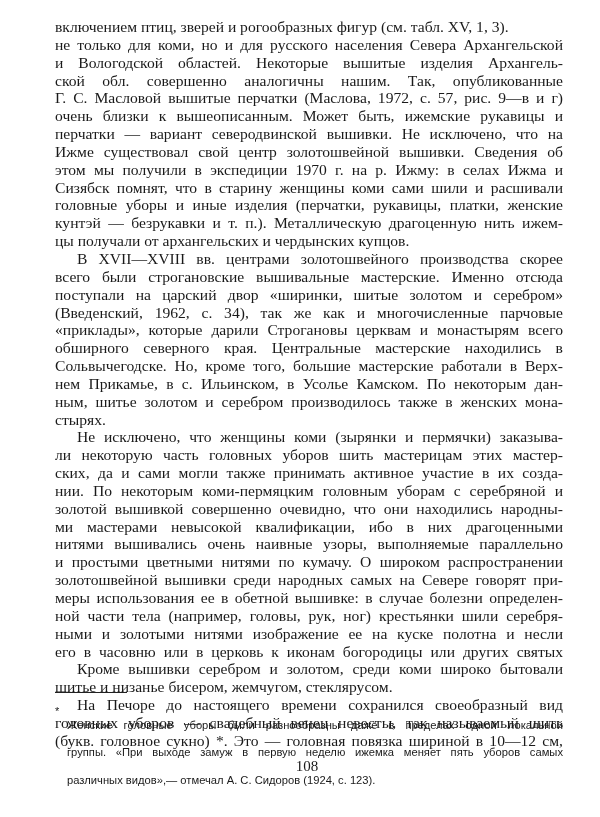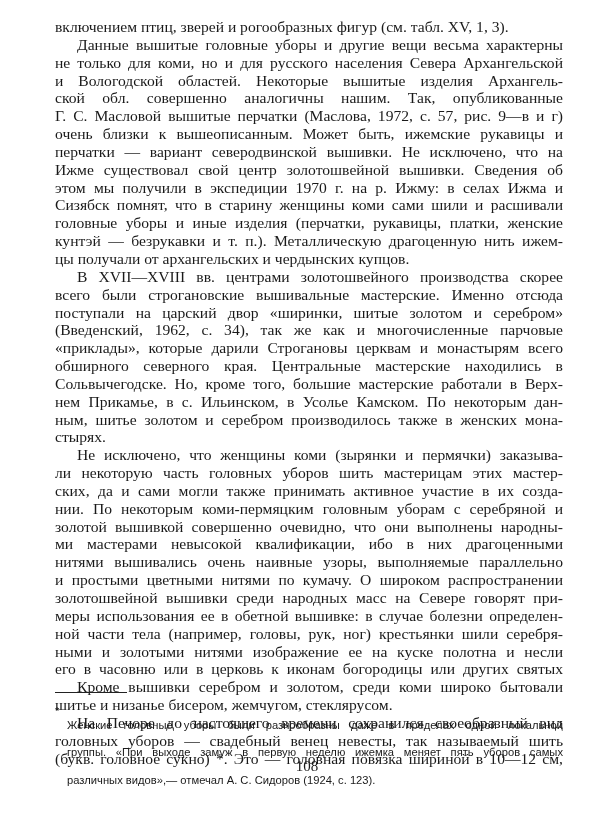--- a/index.html
+++ b/index.html
@@ -18,21 +18,20 @@
   .fn-mark { position: absolute; left: 0; top: 0; font-size: 11px; }
   .page-number { position: absolute; left: 0; width: 600px; top: 758px; text-align: center;
     font-family: "Liberation Serif", "DejaVu Serif", serif; font-size: 15px; font-weight: normal; color: #1a1a1a; padding-left: 7px; }
 </style>
 </head>
 <body>
 
 <div class="page">
   <div class="body-text" id="body-text">
       <span class="line last">включением птиц, зверей и рогообразных фигур (см. табл. XV, 1, 3).</span>
-      <span class="line indent">Данные вышитые головные уборы и другие вещи весьма характерны</span>
       <span class="line">не только для коми, но и для русского населения Севера Архангельской</span>
       <span class="line">и Вологодской областей. Некоторые вышитые изделия Архангель-</span>
       <span class="line">ской обл. совершенно аналогичны нашим. Так, опубликованные</span>
       <span class="line">Г. С. Масловой вышитые перчатки (Маслова, 1972, с. 57, рис. 9—в и г)</span>
       <span class="line">очень близки к вышеописанным. Может быть, ижемские рукавицы и</span>
       <span class="line">перчатки — вариант северодвинской вышивки. Не исключено, что на</span>
       <span class="line">Ижме существовал свой центр золотошвейной вышивки. Сведения об</span>
       <span class="line">этом мы получили в экспедиции 1970 г. на р. Ижму: в селах Ижма и</span>
       <span class="line">Сизябск помнят, что в старину женщины коми сами шили и расшивали</span>
       <span class="line">головные уборы и иные изделия (перчатки, рукавицы, платки, женские</span>
@@ -45,25 +44,25 @@
       <span class="line">«приклады», которые дарили Строгановы церквам и монастырям всего</span>
       <span class="line">обширного северного края. Центральные мастерские находились в</span>
       <span class="line">Сольвычегодске. Но, кроме того, большие мастерские работали в Верх-</span>
       <span class="line">нем Прикамье, в с. Ильинском, в Усолье Камском. По некоторым дан-</span>
       <span class="line">ным, шитье золотом и серебром производилось также в женских мона-</span>
       <span class="line last">стырях.</span>
       <span class="line indent">Не исключено, что женщины коми (зырянки и пермячки) заказыва-</span>
       <span class="line">ли некоторую часть головных уборов шить мастерицам этих мастер-</span>
       <span class="line">ских, да и сами могли также принимать активное участие в их созда-</span>
       <span class="line">нии. По некоторым коми-пермяцким головным уборам с серебряной и</span>
-      <span class="line">золотой вышивкой совершенно очевидно, что они выполнены народны-</span>
+      <span class="line">золотой вышивкой совершенно очевидно, что они находились народны-</span>
       <span class="line">ми мастерами невысокой квалификации, ибо в них драгоценными</span>
       <span class="line">нитями вышивались очень наивные узоры, выполняемые параллельно</span>
       <span class="line">и простыми цветными нитями по кумачу. О широком распространении</span>
-      <span class="line">золотошвейной вышивки среди народных масс на Севере говорят при-</span>
+      <span class="line">золотошвейной вышивки среди народных самых на Севере говорят при-</span>
       <span class="line">меры использования ее в обетной вышивке: в случае болезни определен-</span>
       <span class="line">ной части тела (например, головы, рук, ног) крестьянки шили серебря-</span>
       <span class="line">ными и золотыми нитями изображение ее на куске полотна и несли</span>
       <span class="line">его в часовню или в церковь к иконам богородицы или других святых</span>
       <span class="line indent">Кроме вышивки серебром и золотом, среди коми широко бытовали</span>
       <span class="line last">шитье и низанье бисером, жемчугом, стеклярусом.</span>
       <span class="line indent">На Печоре до настоящего времени сохранился своеобразный вид</span>
       <span class="line">головных уборов — свадебный венец невесты, так называемый шить</span>
       <span class="line">(букв. головное сукно) *. Это — головная повязка шириной в 10—12 см,</span>
     </div>

